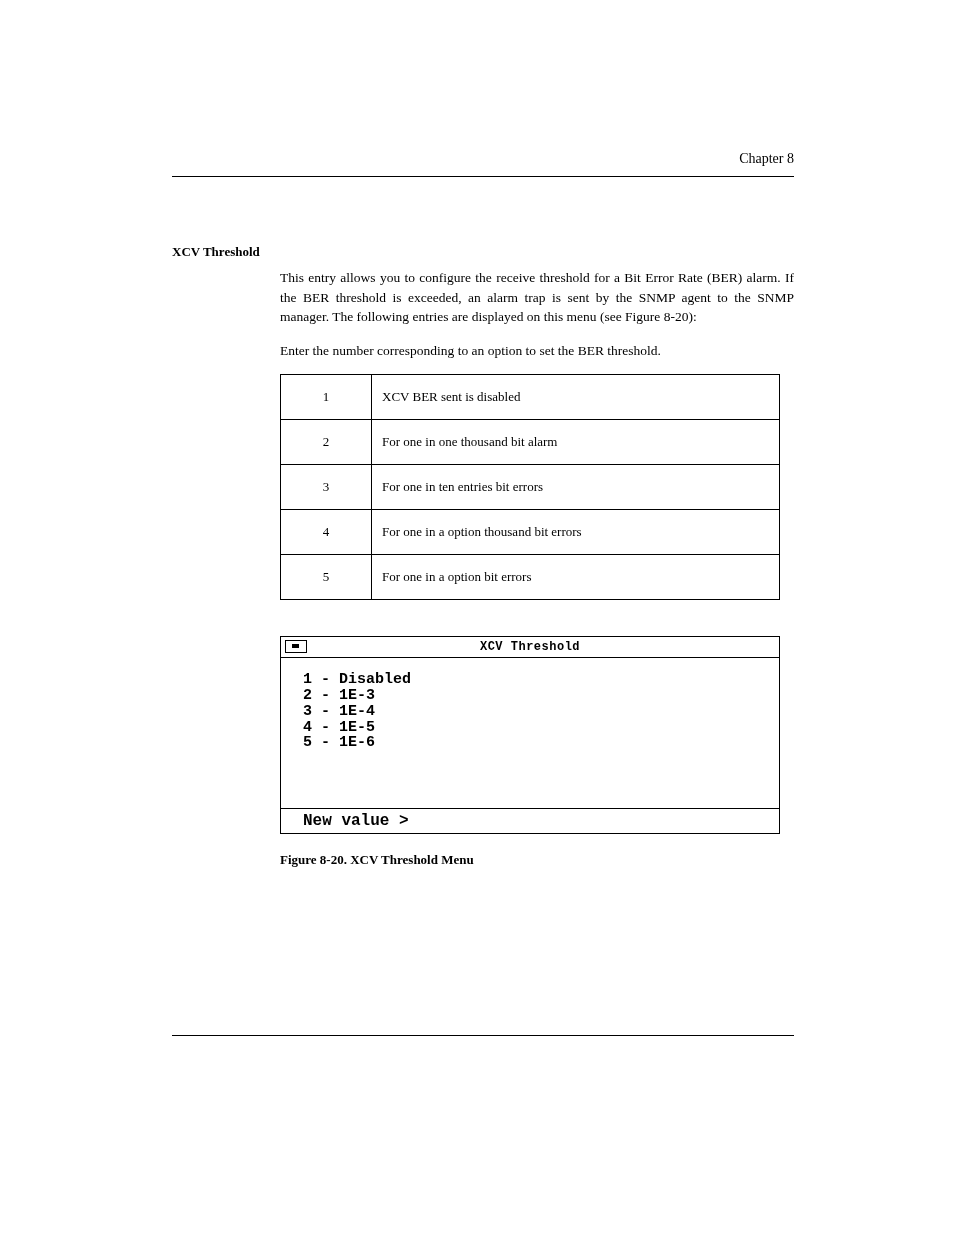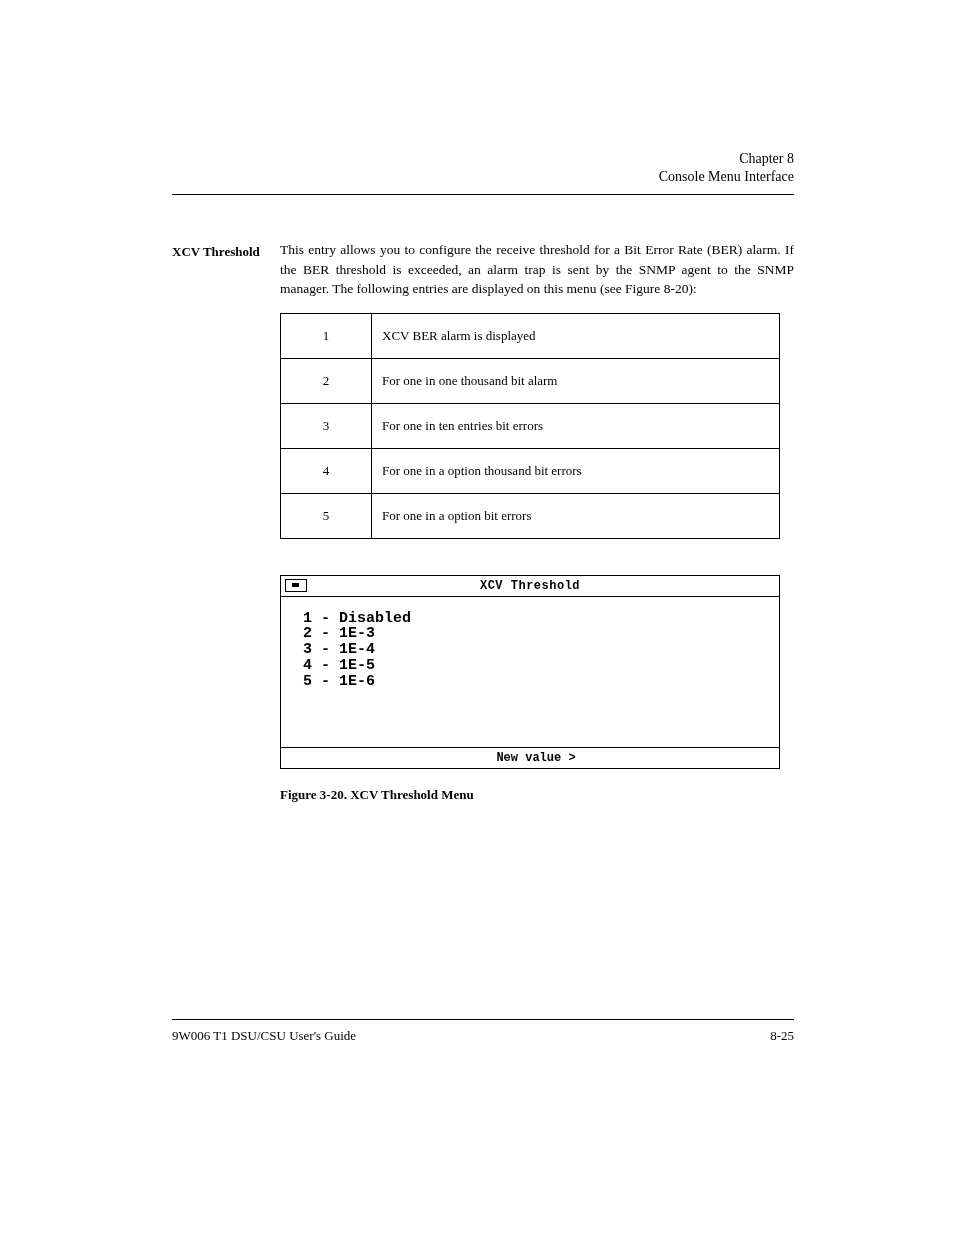--- a/index.html
+++ b/index.html
@@ -42,20 +42,21 @@
     position: absolute;
     top: 244px;
     left: 172px;
     font-size: 13px;
     font-weight: bold;
   }
   .body-text {
     font-size: 13.5px;
     line-height: 1.45;
     text-align: justify;
+    margin-top: 28px;
   }
   .para {
     margin: 0 0 14px 0;
   }
   .options-table {
     border-collapse: collapse;
     margin-top: 6px;
     width: 500px;
   }
   .options-table td {
@@ -116,24 +117,23 @@
     font-weight: bold;
     line-height: 1.05;
     padding: 14px 10px 8px 22px;
     height: 150px;
     box-sizing: border-box;
     white-space: pre;
   }
   .term-footer {
     border-top: 1.5px solid #000;
     font-family: "Courier New", monospace;
-    font-size: 12px;
+    font-size: 16px;
     font-weight: bold;
     padding: 3px 10px 3px 22px;
-    text-align: center;
   }
   .figure-caption {
     font-size: 13px;
     font-weight: bold;
     margin-top: 18px;
   }
   .footer-area {
     position: absolute;
     bottom: 182px;
     left: 172px;
@@ -150,37 +150,37 @@
     font-size: 13px;
   }
 </style>
 </head>
 <body>
 <div class="page">
 
 <div class="header-area">
   <div class="header-right">
     <div>Chapter 8</div>
-    <div>Console Menu Interface</div>
   </div>
   <hr class="header-rule">
 </div>
 
 <div class="side-label">XCV Threshold</div>
 
 <div class="body-area">
   <div class="body-text">
     <p class="para">This entry allows you to configure the receive threshold for a Bit Error Rate (BER) alarm. If the BER threshold is exceeded, an alarm trap is sent by the SNMP agent to the SNMP manager. The following entries are displayed on this menu (see Figure 8-20):</p>
+    <p class="para">Enter the number corresponding to an option to set the BER threshold.</p>
   </div>
 
   <table class="options-table">
     <tbody>
           <tr>
       <td class="num">1</td>
-      <td>XCV BER alarm is displayed</td>
+      <td>XCV BER sent is disabled</td>
     </tr>
     <tr>
       <td class="num">2</td>
       <td>For one in one thousand bit alarm</td>
     </tr>
     <tr>
       <td class="num">3</td>
       <td>For one in ten entries bit errors</td>
     </tr>
     <tr>
@@ -200,24 +200,20 @@
       <span class="term-title">XCV Threshold</span>
     </div>
     <div class="term-body" id="term-body">1 - Disabled
 2 - 1E-3
 3 - 1E-4
 4 - 1E-5
 5 - 1E-6</div>
     <div class="term-footer">New value &gt;</div>
   </div>
 
-  <div class="figure-caption">Figure 3-20. XCV Threshold Menu</div>
+  <div class="figure-caption">Figure 8-20. XCV Threshold Menu</div>
 </div>
 
 <div class="footer-area">
   <hr class="footer-rule">
-  <div class="footer-text">
-    <span>9W006 T1 DSU/CSU User's Guide</span>
-    <span>8-25</span>
-  </div>
 </div>
 
 </div>
 
 </body></html>

